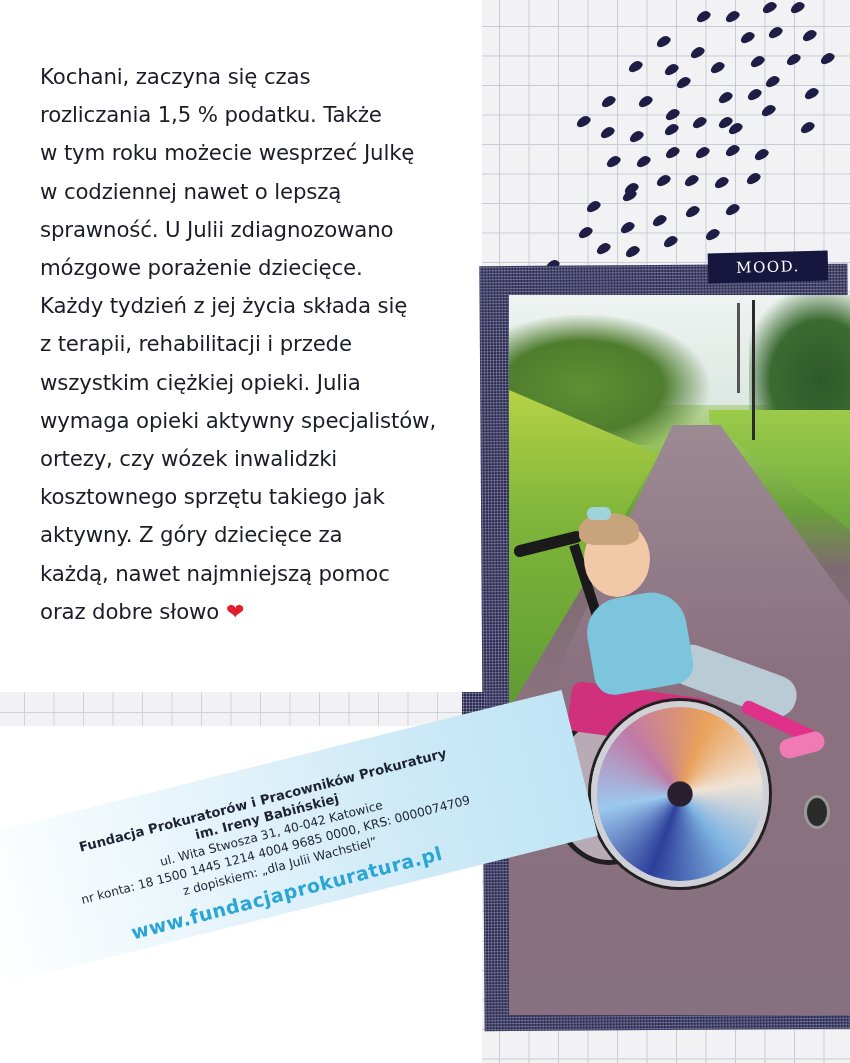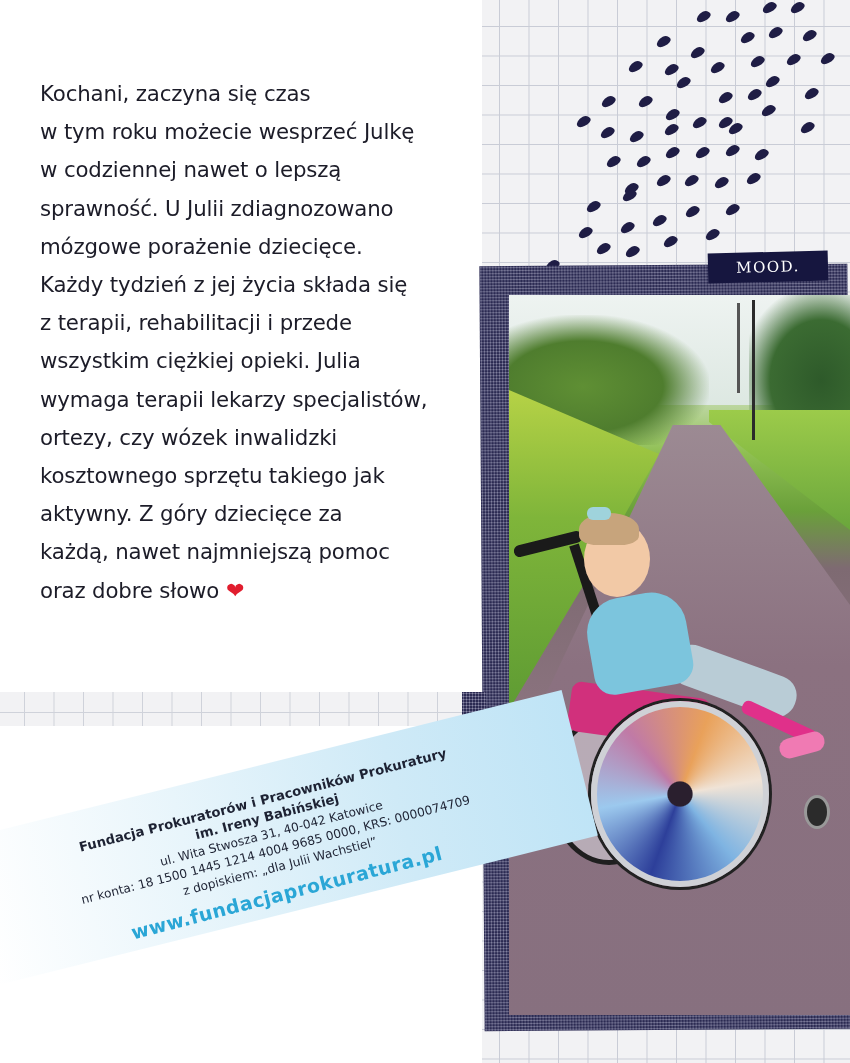--- a/index.html
+++ b/index.html
@@ -27,21 +27,20 @@
   .grid-strip::after {
     content: ""; position: absolute; left: 0; right: 0; top: 20px; height: 1px; background: #cfd2da;
   }
 
   
   .message {
     position: absolute; left: 40px; top: 58px; width: 440px;
     font-family: "DejaVu Sans", sans-serif;
     font-size: 21.3px; line-height: 38.2px; color: #1c1c28;
     letter-spacing: -0.15px;
-    margin-top: 17px;
   }
   .message .line { display: block; white-space: nowrap; }
   .heart { color: #e11d2e; font-size: 22px; }
 
   
   .dots { position: absolute; left: 540px; top: 0; width: 310px; height: 290px; }
   .dot {
     position: absolute; width: 15px; height: 9px; background: #1f1d45;
     border-radius: 60% 40% 55% 45% / 60% 60% 40% 40%;
     transform: rotate(-28deg);
@@ -126,28 +125,29 @@
   .foundation .url { font-weight: bold; font-size: 19px; color: #2aa6d6; margin-top: 8px; letter-spacing: 0.5px; }
 </style>
 </head>
 <body>
 
 <div class="grid-bg"></div>
 <div class="grid-strip"></div>
 
 <div class="message">
   <span class="line">Kochani, zaczyna się czas</span>
+  <span class="line">rozliczania 1,5 % podatku. Także</span>
   <span class="line">w tym roku możecie wesprzeć Julkę</span>
   <span class="line">w codziennej nawet o lepszą</span>
   <span class="line">sprawność. U Julii zdiagnozowano</span>
   <span class="line">mózgowe porażenie dziecięce.</span>
   <span class="line">Każdy tydzień z jej życia składa się</span>
   <span class="line">z terapii, rehabilitacji i przede</span>
   <span class="line">wszystkim ciężkiej opieki. Julia</span>
-  <span class="line">wymaga terapii lekarzy specjalistów,</span>
+  <span class="line">wymaga opieki aktywny specjalistów,</span>
   <span class="line">ortezy, czy wózek inwalidzki</span>
   <span class="line">kosztownego sprzętu takiego jak</span>
   <span class="line">aktywny. Z góry dziecięce za</span>
   <span class="line">każdą, nawet najmniejszą pomoc</span>
   <span class="line"><span>oraz dobre słowo</span> <span class="heart">❤</span></span>
 </div>
 
 <div class="dots">
   <div class="dot" style="left:156px;top:12px"></div>
   <div class="dot" style="left:185px;top:12px"></div>

